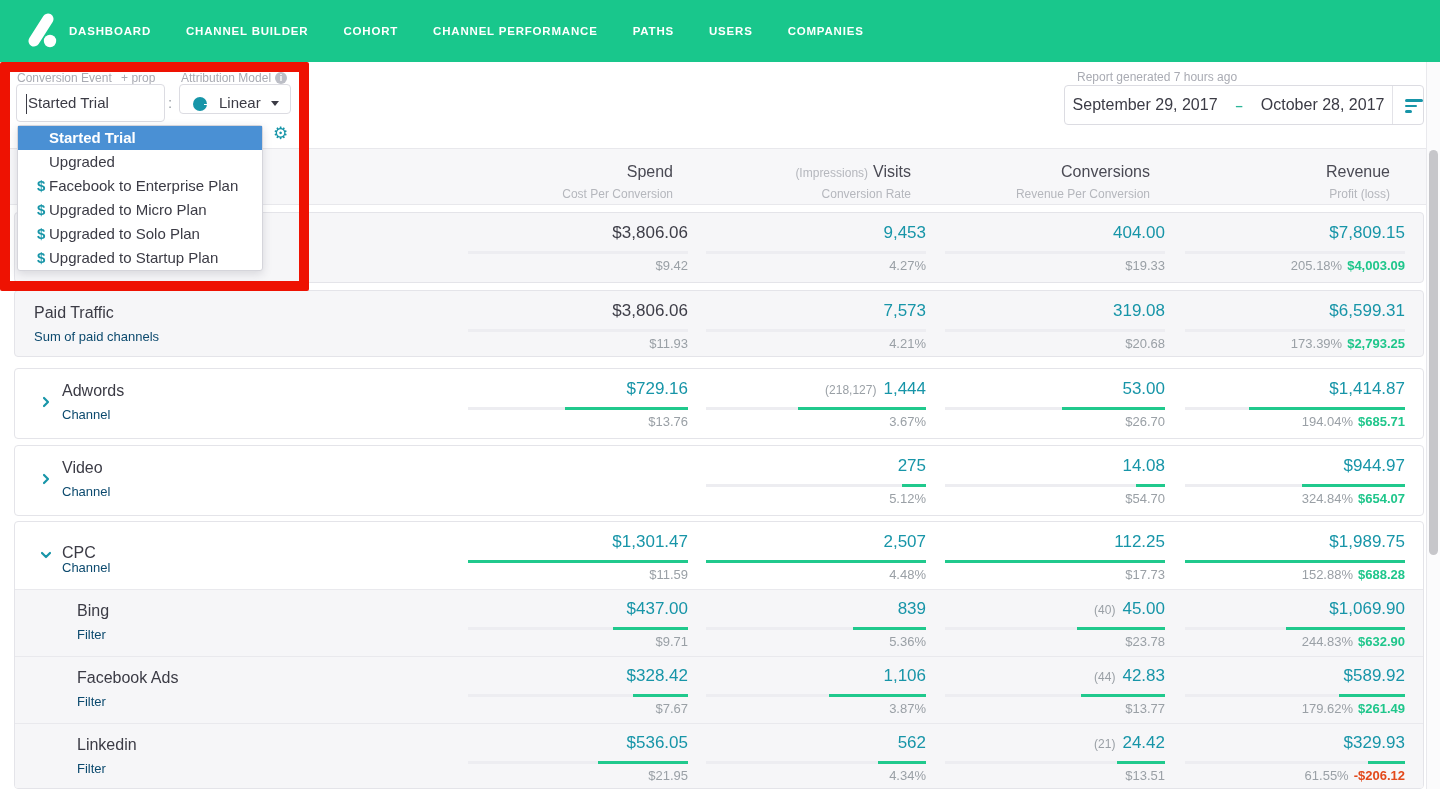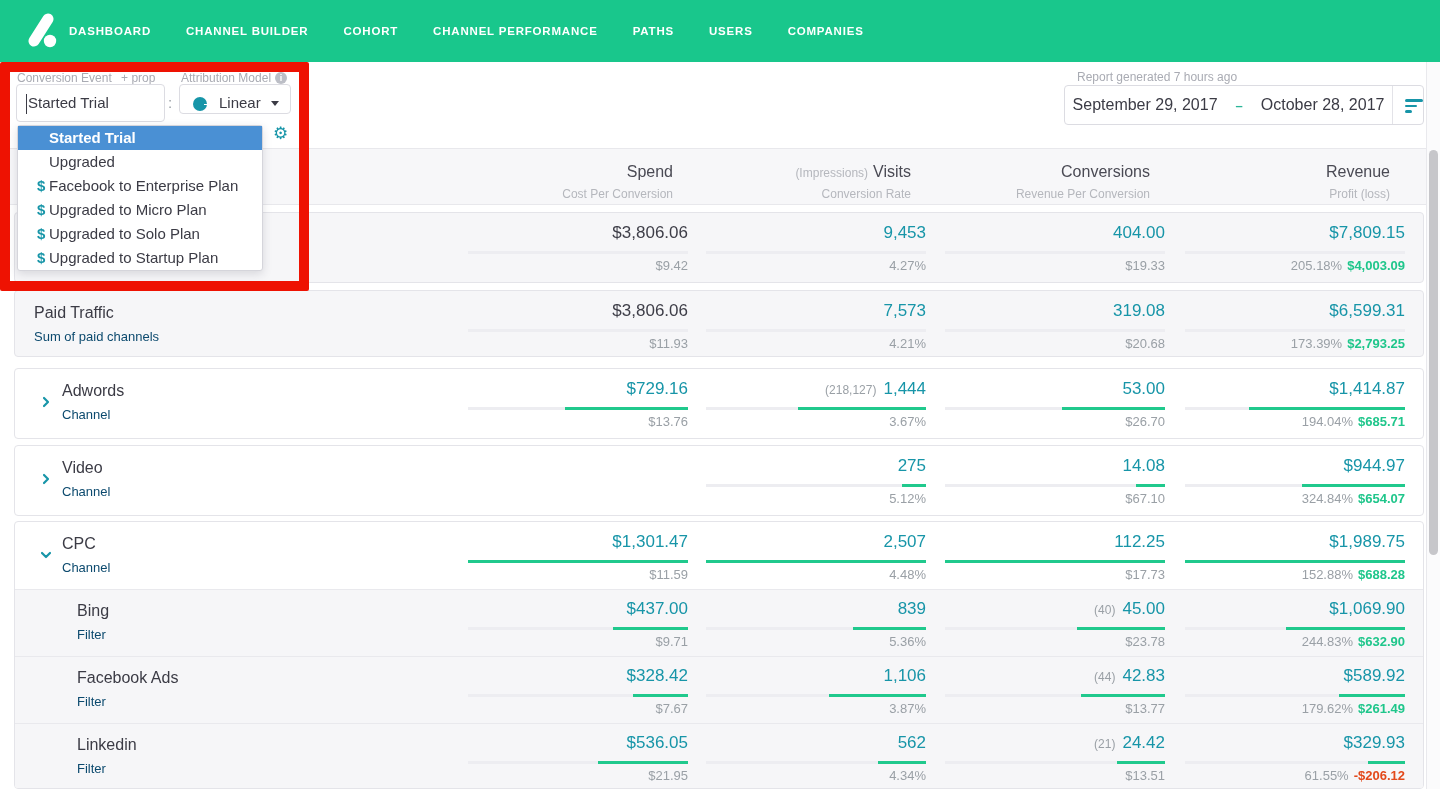--- a/index.html
+++ b/index.html
@@ -290,38 +290,38 @@
           <div class="bar">
             <div class="fill" style="width: 11%;"></div>
           </div>
           <div class="sub">5.12%</div>
         </div>
         <div class="cell" style="left: 930px;">
           <div class="val"><span>14.08</span></div>
           <div class="bar">
             <div class="fill" style="width: 13%;"></div>
           </div>
-          <div class="sub">$67.10</div>
+          <div class="sub">$54.70</div>
         </div>
         <div class="cell" style="left: 1170px;">
           <div class="val"><span>$944.97</span></div>
           <div class="bar">
             <div class="fill" style="width: 47%;"></div>
           </div>
           <div class="sub"><span>324.84%</span><span class="profit">$654.07</span></div>
         </div>
       </div>
     </div>
     <div class="card" style="top: 521px; height: 268px;">
       <div class="row" style="top: 0px; height: 67px;">
         <svg viewBox="0 0 14 14" class="chev">
           <polyline points="3,5 7,9 11,5" fill="none" stroke="#1795a8" stroke-width="2.2" stroke-linecap="round" stroke-linejoin="round"></polyline>
         </svg>
         <div class="rname">
-          <div class="title" style="left: 47px; top: 13px;">CPC</div>
+          <div class="title" style="left: 47px; top: 22px;">CPC</div>
           <div class="subtitle" style="left: 47px; top: 38px;">Channel</div>
         </div>
         <div class="cell" style="left: 453px;">
           <div class="val"><span>$1,301.47</span></div>
           <div class="bar">
             <div class="fill" style="width: 100%;"></div>
           </div>
           <div class="sub">$11.59</div>
         </div>
         <div class="cell" style="left: 691px;">

